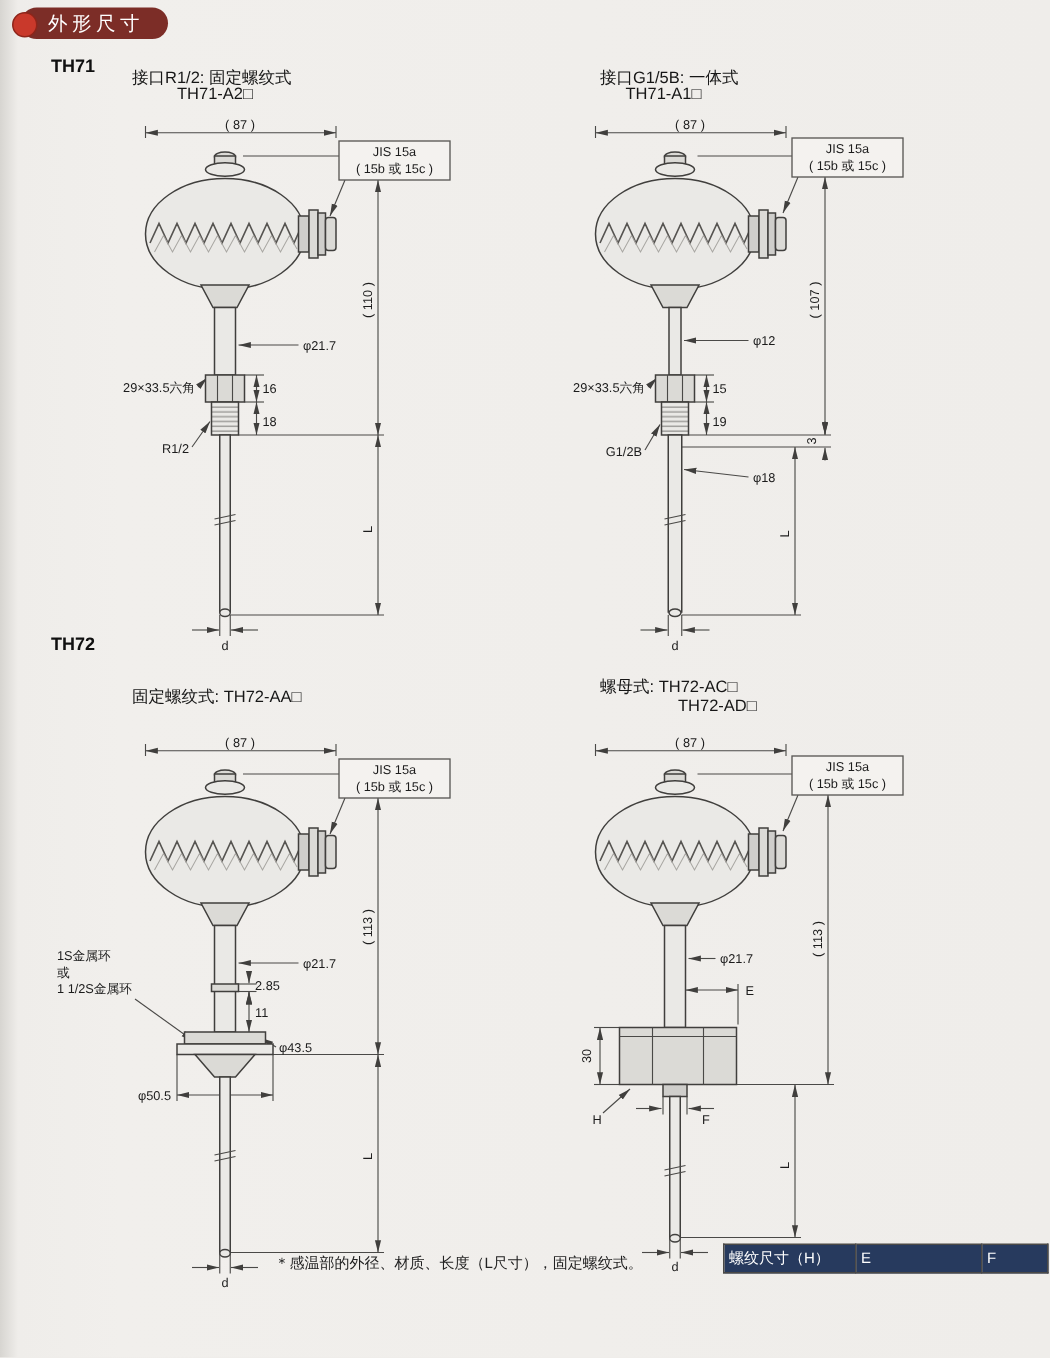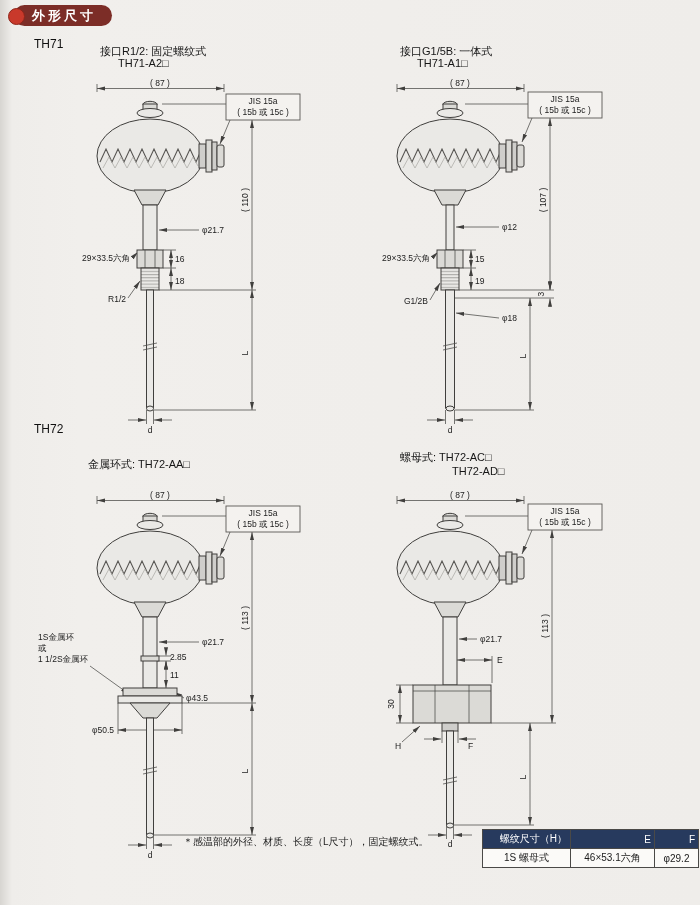--- a/index.html
+++ b/index.html
@@ -3,35 +3,35 @@
 <meta charset="utf-8">
 <style>
   html,body{margin:0;padding:0}
   body{width:700px;height:905px;position:relative;background:#efedea;font-family:"Liberation Sans","DejaVu Sans",sans-serif;overflow:hidden}
   .page{position:absolute;left:0;top:0;width:700px;height:905px;
         background:linear-gradient(90deg,#d7d5d1 0,#efedea 12px,#f1efec 80px,#efedea 100%)}
   .banner{position:absolute;left:8px;top:5px;height:21px}
   .banner .dot{position:absolute;left:0;top:3px;width:15px;height:15px;border-radius:50%;
         background:#c9392b;border:1px solid #8e251a;z-index:2}
   .banner .pill{position:absolute;left:6px;top:0;background:#7c2d27;border-radius:11px;height:21px;
-        line-height:21px;padding:0 16px 0 18px;color:#fff;font-size:13px;font-weight:bold;letter-spacing:3px;white-space:nowrap}
-  .seclabel{position:absolute;font-size:12px;font-weight:normal;color:#101010}
+        line-height:21px;padding:0 16px 0 18px;color:#fff;font-size:13px;font-weight:normal;letter-spacing:3px;white-space:nowrap}
+  .seclabel{position:absolute;font-size:12px;font-weight:bold;color:#101010}
   .dtitle{position:absolute;font-size:11px;color:#161616;white-space:nowrap}
   svg.drawing{position:absolute;overflow:visible}
   svg text{font-family:"Liberation Sans","DejaVu Sans",sans-serif;font-size:8.5px;fill:#1c1c1c}
   .part{fill:#eae9e6;stroke:#403f3d;stroke-width:1}
   .part2{fill:#dbdad6;stroke:#403f3d;stroke-width:1}
   .part3{fill:#cfcecb;stroke:#403f3d;stroke-width:1}
   .dim{stroke:#4a4947;stroke-width:0.75;fill:none}
   .zig{fill:none;stroke:#565451;stroke-width:1.1}
   .zig2{fill:none;stroke:#a8a6a2;stroke-width:0.7}
   .jisbox{fill:#f4f2ef;stroke:#5a5855;stroke-width:0.9}
   .footnote{position:absolute;left:183px;top:835px;font-size:10px;color:#222;white-space:nowrap}
   .spec-table{position:absolute;left:482px;top:829px;border-collapse:collapse;font-size:10px;color:#1a1a1a;table-layout:fixed}
-  .spec-table th{background:#273a5e;color:#fff;font-weight:normal;border:1px solid #4a4947;padding:2px 3px;text-align:right;white-space:nowrap}
+  .spec-table th{background:#273a5e;color:#fff;font-weight:normal;border:1px solid #4a4947;padding:2px 3px;text-align:left;white-space:nowrap}
   .spec-table td{background:#fbfaf8;border:1px solid #4a4947;padding:2px 3px;text-align:center;white-space:nowrap}
 </style>
 </head>
 <body>
 
 <div class="page"></div>
 
 <div class="banner">
   <span class="dot"></span>
   <span class="pill">外形尺寸</span>
@@ -57,21 +57,21 @@
       <rect class="part2" x="108" y="41" width="6" height="32"></rect>
       <rect class="part3" x="114" y="43" width="5" height="28"></rect>
       <rect class="part2" x="119" y="46" width="7" height="22" rx="2"></rect>
       <path class="part2" d="M36,91 L68,91 L60,106 L44,106 Z"></path>
     </g>
   </defs>
 </svg>
 
 <div class="seclabel" style="left:34px;top:37px">TH71</div>
 
-<div class="dtitle" style="left:100px;top:44px">接口R1/2: 固定螺纹式</div>
+<div class="dtitle" style="left:88px;top:44px">接口R1/2: 固定螺纹式</div>
 <div class="dtitle" style="left:118px;top:57px">TH71-A2□</div>
 
 <svg class="drawing" style="left:30px;top:78px" width="300" height="360" viewBox="0 0 300 360">
   <g class="dim">
     <line x1="67" y1="6" x2="67" y2="14"></line>
     <line x1="194" y1="6" x2="194" y2="14"></line>
     <line x1="67" y1="10.5" x2="194" y2="10.5" marker-start="url(#arw)" marker-end="url(#arw)"></line>
     <line x1="132" y1="26" x2="226" y2="26"></line>
     <line x1="222" y1="42" x2="222" y2="212" marker-start="url(#arw)" marker-end="url(#arw)"></line>
     <line x1="129" y1="212" x2="226" y2="212"></line>
@@ -173,21 +173,21 @@
     <text x="88" y="226" text-anchor="end">G1/2B</text>
     <text x="162" y="243">φ18</text>
     <text x="204" y="216" text-anchor="middle" transform="rotate(-90 204 216)">3</text>
     <text x="186" y="278" text-anchor="middle" transform="rotate(-90 186 278)">L</text>
     <text x="110" y="355" text-anchor="middle">d</text>
   </g>
 </svg>
 
 <div class="seclabel" style="left:34px;top:422px">TH72</div>
 
-<div class="dtitle" style="left:88px;top:457px">金属环式: TH72-AA□</div>
+<div class="dtitle" style="left:88px;top:457px">固定螺纹式: TH72-AA□</div>
 
 <svg class="drawing" style="left:30px;top:490px" width="300" height="375" viewBox="0 0 300 375">
   <g class="dim">
     <line x1="67" y1="6" x2="67" y2="14"></line>
     <line x1="194" y1="6" x2="194" y2="14"></line>
     <line x1="67" y1="10.5" x2="194" y2="10.5" marker-start="url(#arw)" marker-end="url(#arw)"></line>
     <line x1="132" y1="26" x2="226" y2="26"></line>
     <line x1="222" y1="42" x2="222" y2="213" marker-start="url(#arw)" marker-end="url(#arw)"></line>
     <line x1="152" y1="213" x2="226" y2="213"></line>
     <line x1="222" y1="213" x2="222" y2="345" marker-start="url(#arw)" marker-end="url(#arw)"></line>
@@ -308,19 +308,14 @@
       <col style="width:44px">
     </colgroup>
   <thead>
     <tr>
       <th>螺纹尺寸（H）</th>
       <th>E</th>
       <th>F</th>
     </tr>
   </thead>
   <tbody>
-    <tr>
-      <td>1S 螺母式</td>
-      <td>46×53.1六角</td>
-      <td>φ29.2</td>
-    </tr>
   </tbody>
 </table>
 
 </body></html>

